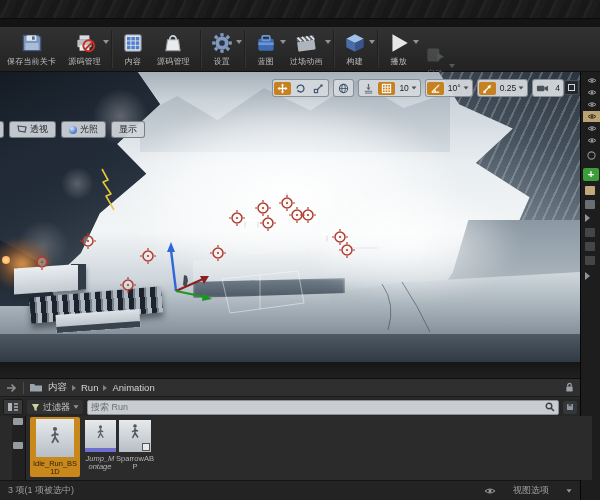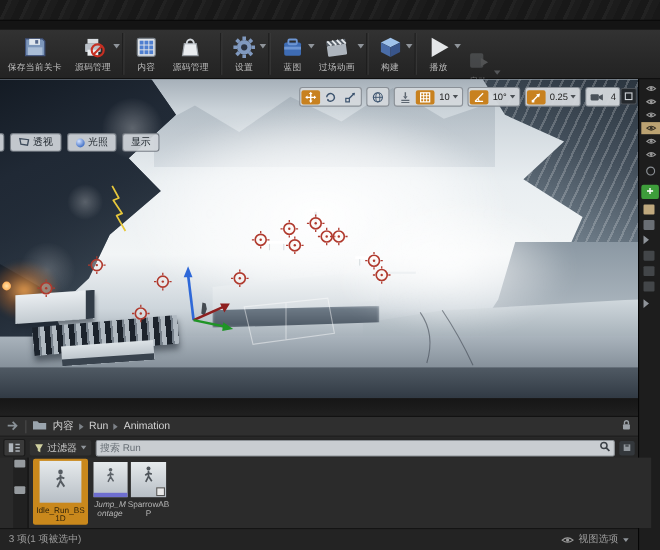--- a/index.html
+++ b/index.html
@@ -143,21 +143,21 @@
   .thumb{background:linear-gradient(#e6eaec,#b7bec5);position:relative;overflow:hidden;}
   .thumb .stripe{position:absolute;left:0;bottom:0;width:100%;height:4px;}
   .thumb .badge{position:absolute;right:1px;bottom:1px;width:8px;height:8px;background:#e8e8e8;
     border:1px solid #555;box-sizing:border-box;}
   .tname{font-size:7.5px;line-height:8px;color:#b5b5b5;text-align:center;margin-top:3px;
     word-break:break-all;max-width:100%;}
   .tile.selected .tname{color:#33240a;}
   .cb-status{position:absolute;left:0;top:118px;width:580px;height:20px;background:#232323;
     border-top:1px solid #141414;display:flex;align-items:center;padding:0 8px;box-sizing:border-box;
     font-size:9px;color:#9c9c9c;}
-  .vo{display:flex;align-items:center;gap:4px;}
+  .vo{display:flex;align-items:center;gap:17px;}
   .vo .caret{transform:scale(.85);}
 </style>
 </head>
 <body>
 
 <div class="tabwell"></div>
 <div class="tabgap"></div>
 
 <div class="toolbar">
   <div class="titem">

